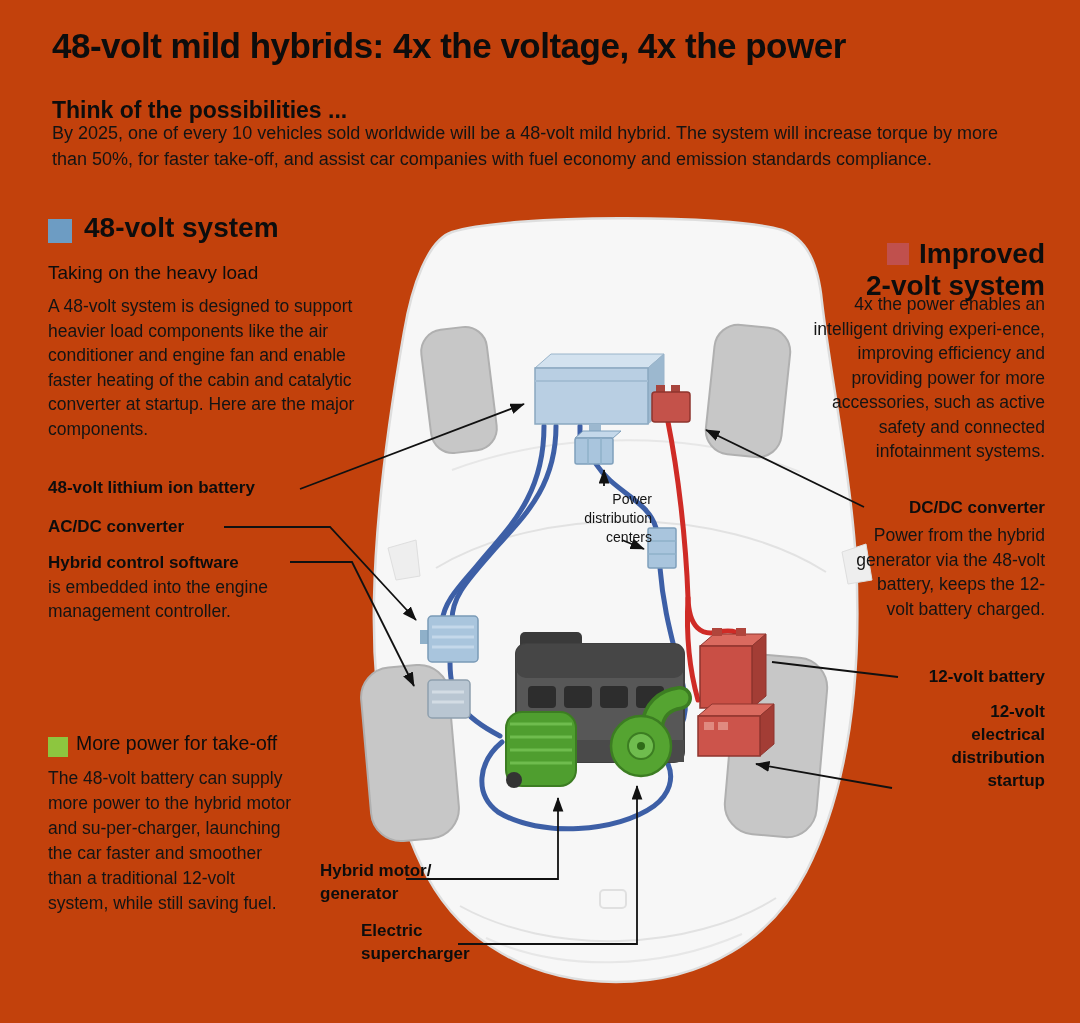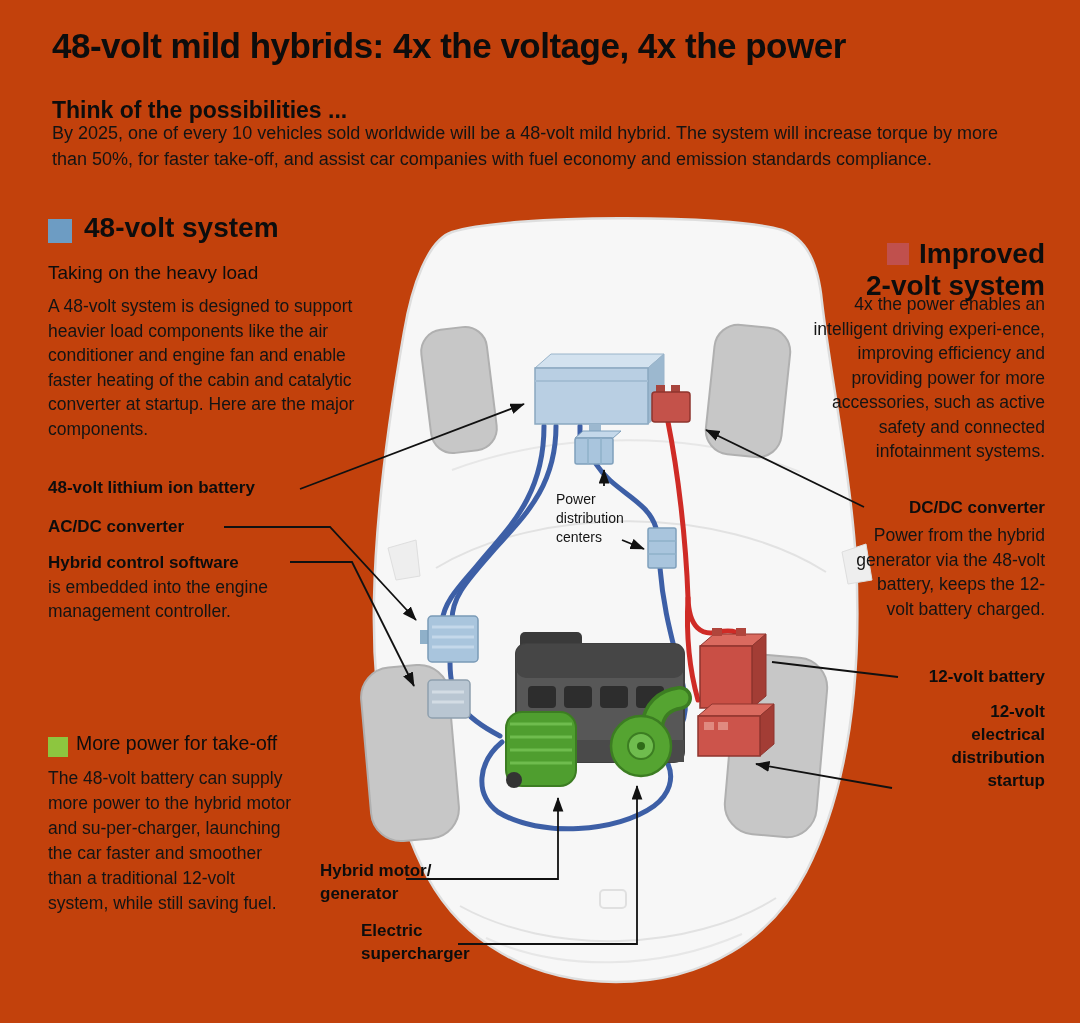--- a/index.html
+++ b/index.html
@@ -7,21 +7,21 @@
   #canvas{position:relative;width:1080px;height:1023px;background:#c2410c;overflow:hidden;}
   .abs{position:absolute;}
   .title{font-size:35px;font-weight:700;letter-spacing:-0.5px;color:#0d0d0d;}
   .subtitle{font-size:23px;font-weight:700;color:#0d0d0d;}
   .intro{font-size:18px;line-height:1.45;color:#141414;}
   .h2{font-size:28px;font-weight:700;color:#0d0d0d;line-height:1.15;}
   .h3{font-size:19px;font-weight:400;color:#0d0d0d;}
   .body-text{font-size:17.5px;line-height:1.4;color:#141414;}
   .bold-label{font-size:17px;font-weight:700;color:#0d0d0d;line-height:1.35;}
   .right{text-align:right;}
-  .center{text-align:left;}
+  .center{text-align:right;}
   .sq{display:inline-block;}
   .block{display:block;}
   .small-label{font-size:14px;line-height:1.35;color:#141414;}
   .src{font-size:16.5px;line-height:1.45;color:#141414;}
 </style>
 </head>
 <body>
 
 <div id="canvas">
 

